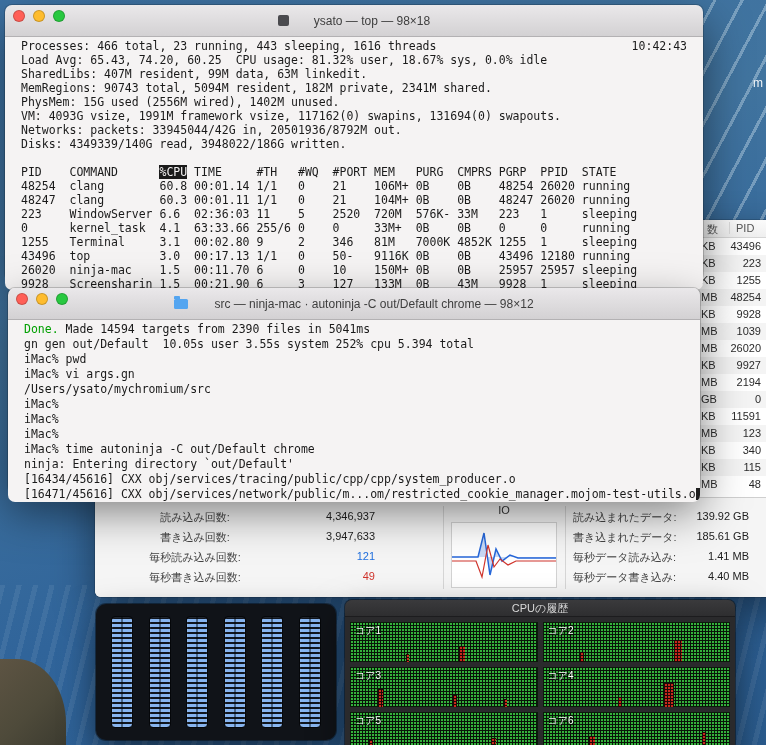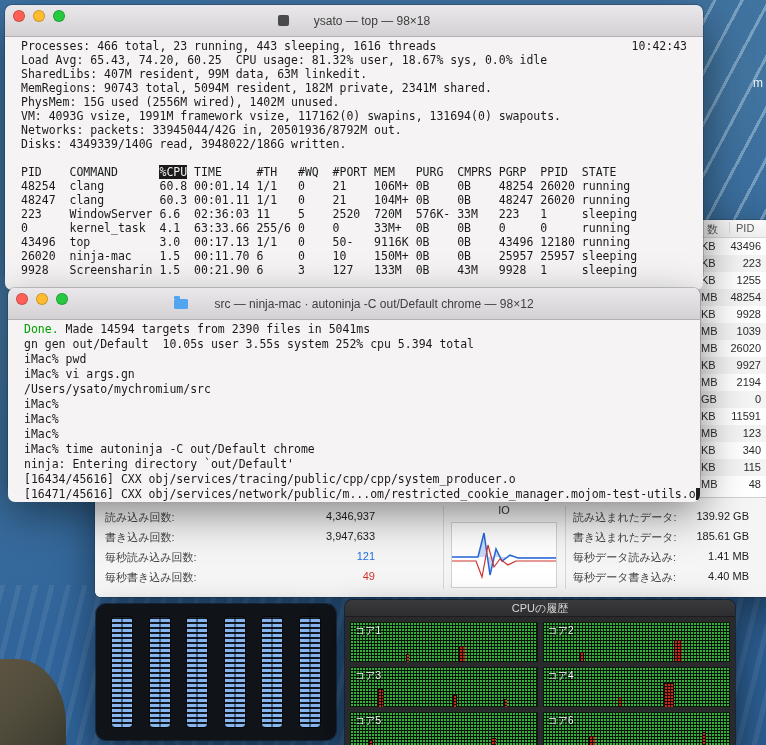--- a/index.html
+++ b/index.html
@@ -59,21 +59,21 @@
   .am-row .proc-name { position:absolute; left:131px; top:2px; }
   .am-row .proc-icon { position:absolute; left:114px; top:2px; width:12px; height:12px; border-radius:3px; background:#2e2e33; }
   .am-row .proc-mem { position:absolute; left:408px; top:2px; width:52px; text-align:right; }
   .am-row .proc-cpu { position:absolute; left:483px; top:2px; width:40px; text-align:right; }
 
   .am-panel { position:absolute; left:0; top:277px; width:100%; height:100px;
     background:#f5f5f5; border-top:1px solid #cfcfcf; border-radius:0 0 6px 6px; font-size:11px; color:#333; }
   .vdiv { position:absolute; top:8px; bottom:8px; width:1px; background:#d6d6d6; }
   .vdiv.d1 { left:348px; } .vdiv.d2 { left:470px; }
   .stat-row-left { position:absolute; height:15px; }
-  .stat-row-left .lab { position:absolute; left:10px; width:200px; text-align:left; color:#444; }
+  .stat-row-left .lab { position:absolute; left:0; width:200px; text-align:center; color:#444; }
   .stat-row-left .val { position:absolute; left:218px; width:62px; text-align:right; color:#222; }
   .val.blue { color:#1f6fde; } .val.red { color:#d0342c; }
   .stat-row-right { position:absolute; left:478px; width:176px; height:15px; display:flex; justify-content:space-between; }
   .stat-row-right .lab { color:#444; } .stat-row-right .val { color:#222; }
   .io-label { position:absolute; left:348px; top:6px; width:122px; text-align:center; color:#333; }
   .io-graph-box { position:absolute; left:356px; top:24px; width:106px; height:66px; background:#fff; border:1px solid #d2d2d2; }
 
   
   #cpu-meters { position:absolute; left:96px; top:604px; width:240px; height:136px; z-index:2;
     background:#101318; border-radius:10px; box-shadow:0 14px 34px rgba(0,0,0,.55), 0 0 0 1px rgba(0,0,0,.4);
@@ -250,20 +250,21 @@
     <div class="t-line">PhysMem: 15G used (2556M wired), 1402M unused.</div>
     <div class="t-line">VM: 4093G vsize, 1991M framework vsize, 117162(0) swapins, 131694(0) swapouts.</div>
     <div class="t-line">Networks: packets: 33945044/42G in, 20501936/8792M out.</div>
     <div class="t-line">Disks: 4349339/140G read, 3948022/186G written.</div>
     <div class="t-line"></div>
     <div class="t-line"><span>PID    COMMAND      </span><span class="hl">%CPU</span><span> TIME     #TH   #WQ  #PORT MEM   PURG  CMPRS PGRP  PPID  STATE</span></div>
     <div class="t-line">48254  clang        60.8 00:01.14 1/1   0    21    106M+ 0B    0B    48254 26020 running</div>
     <div class="t-line">48247  clang        60.3 00:01.11 1/1   0    21    104M+ 0B    0B    48247 26020 running</div>
     <div class="t-line">223    WindowServer 6.6  02:36:03 11    5    2520  720M  576K- 33M   223   1     sleeping</div>
     <div class="t-line">0      kernel_task  4.1  63:33.66 255/6 0    0     33M+  0B    0B    0     0     running</div>
+    <div class="t-line">1255   Terminal     3.1  00:02.80 9     2    346   81M   7000K 4852K 1255  1     sleeping</div>
     <div class="t-line">43496  top          3.0  00:17.13 1/1   0    50-   9116K 0B    0B    43496 12180 running</div>
     <div class="t-line">26020  ninja-mac    1.5  00:11.70 6     0    10    150M+ 0B    0B    25957 25957 sleeping</div>
     <div class="t-line">9928   Screensharin 1.5  00:21.90 6     3    127   133M  0B    43M   9928  1     sleeping</div>
   </div>
 </div>
 
 <div id="win-build" class="term-window">
   <div class="titlebar">
     <div class="lights">
       <span class="light red"></span>

